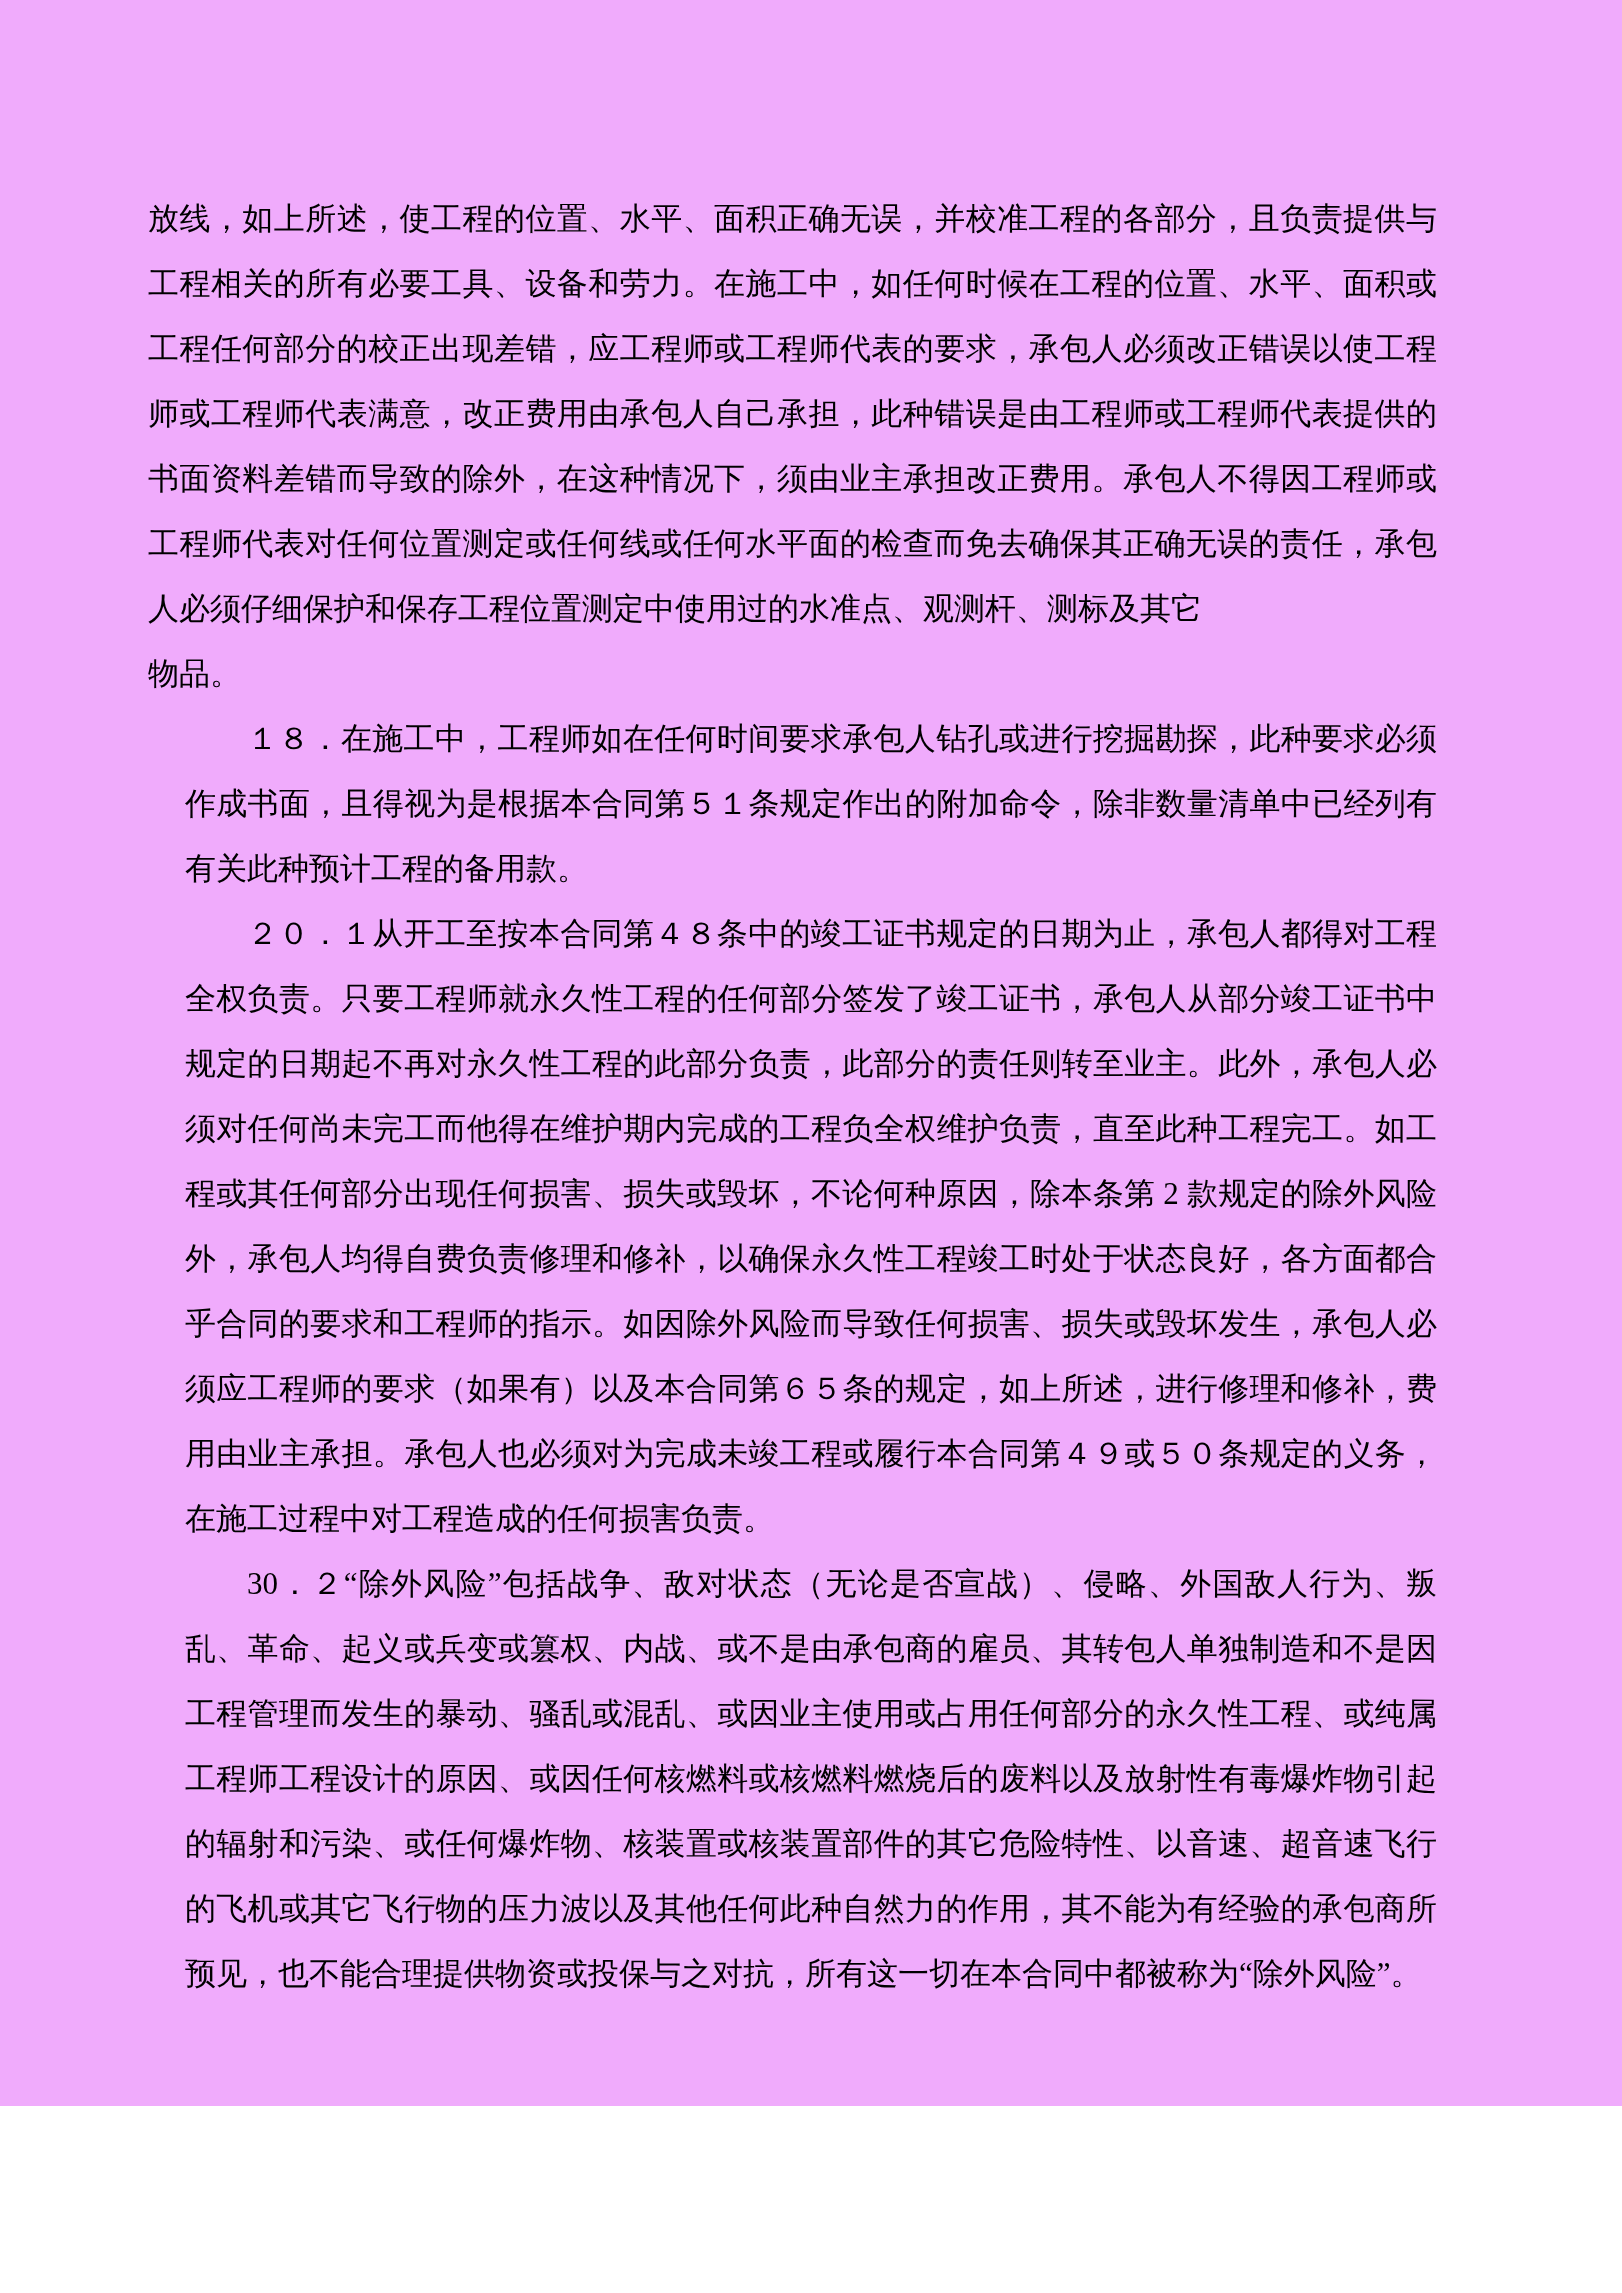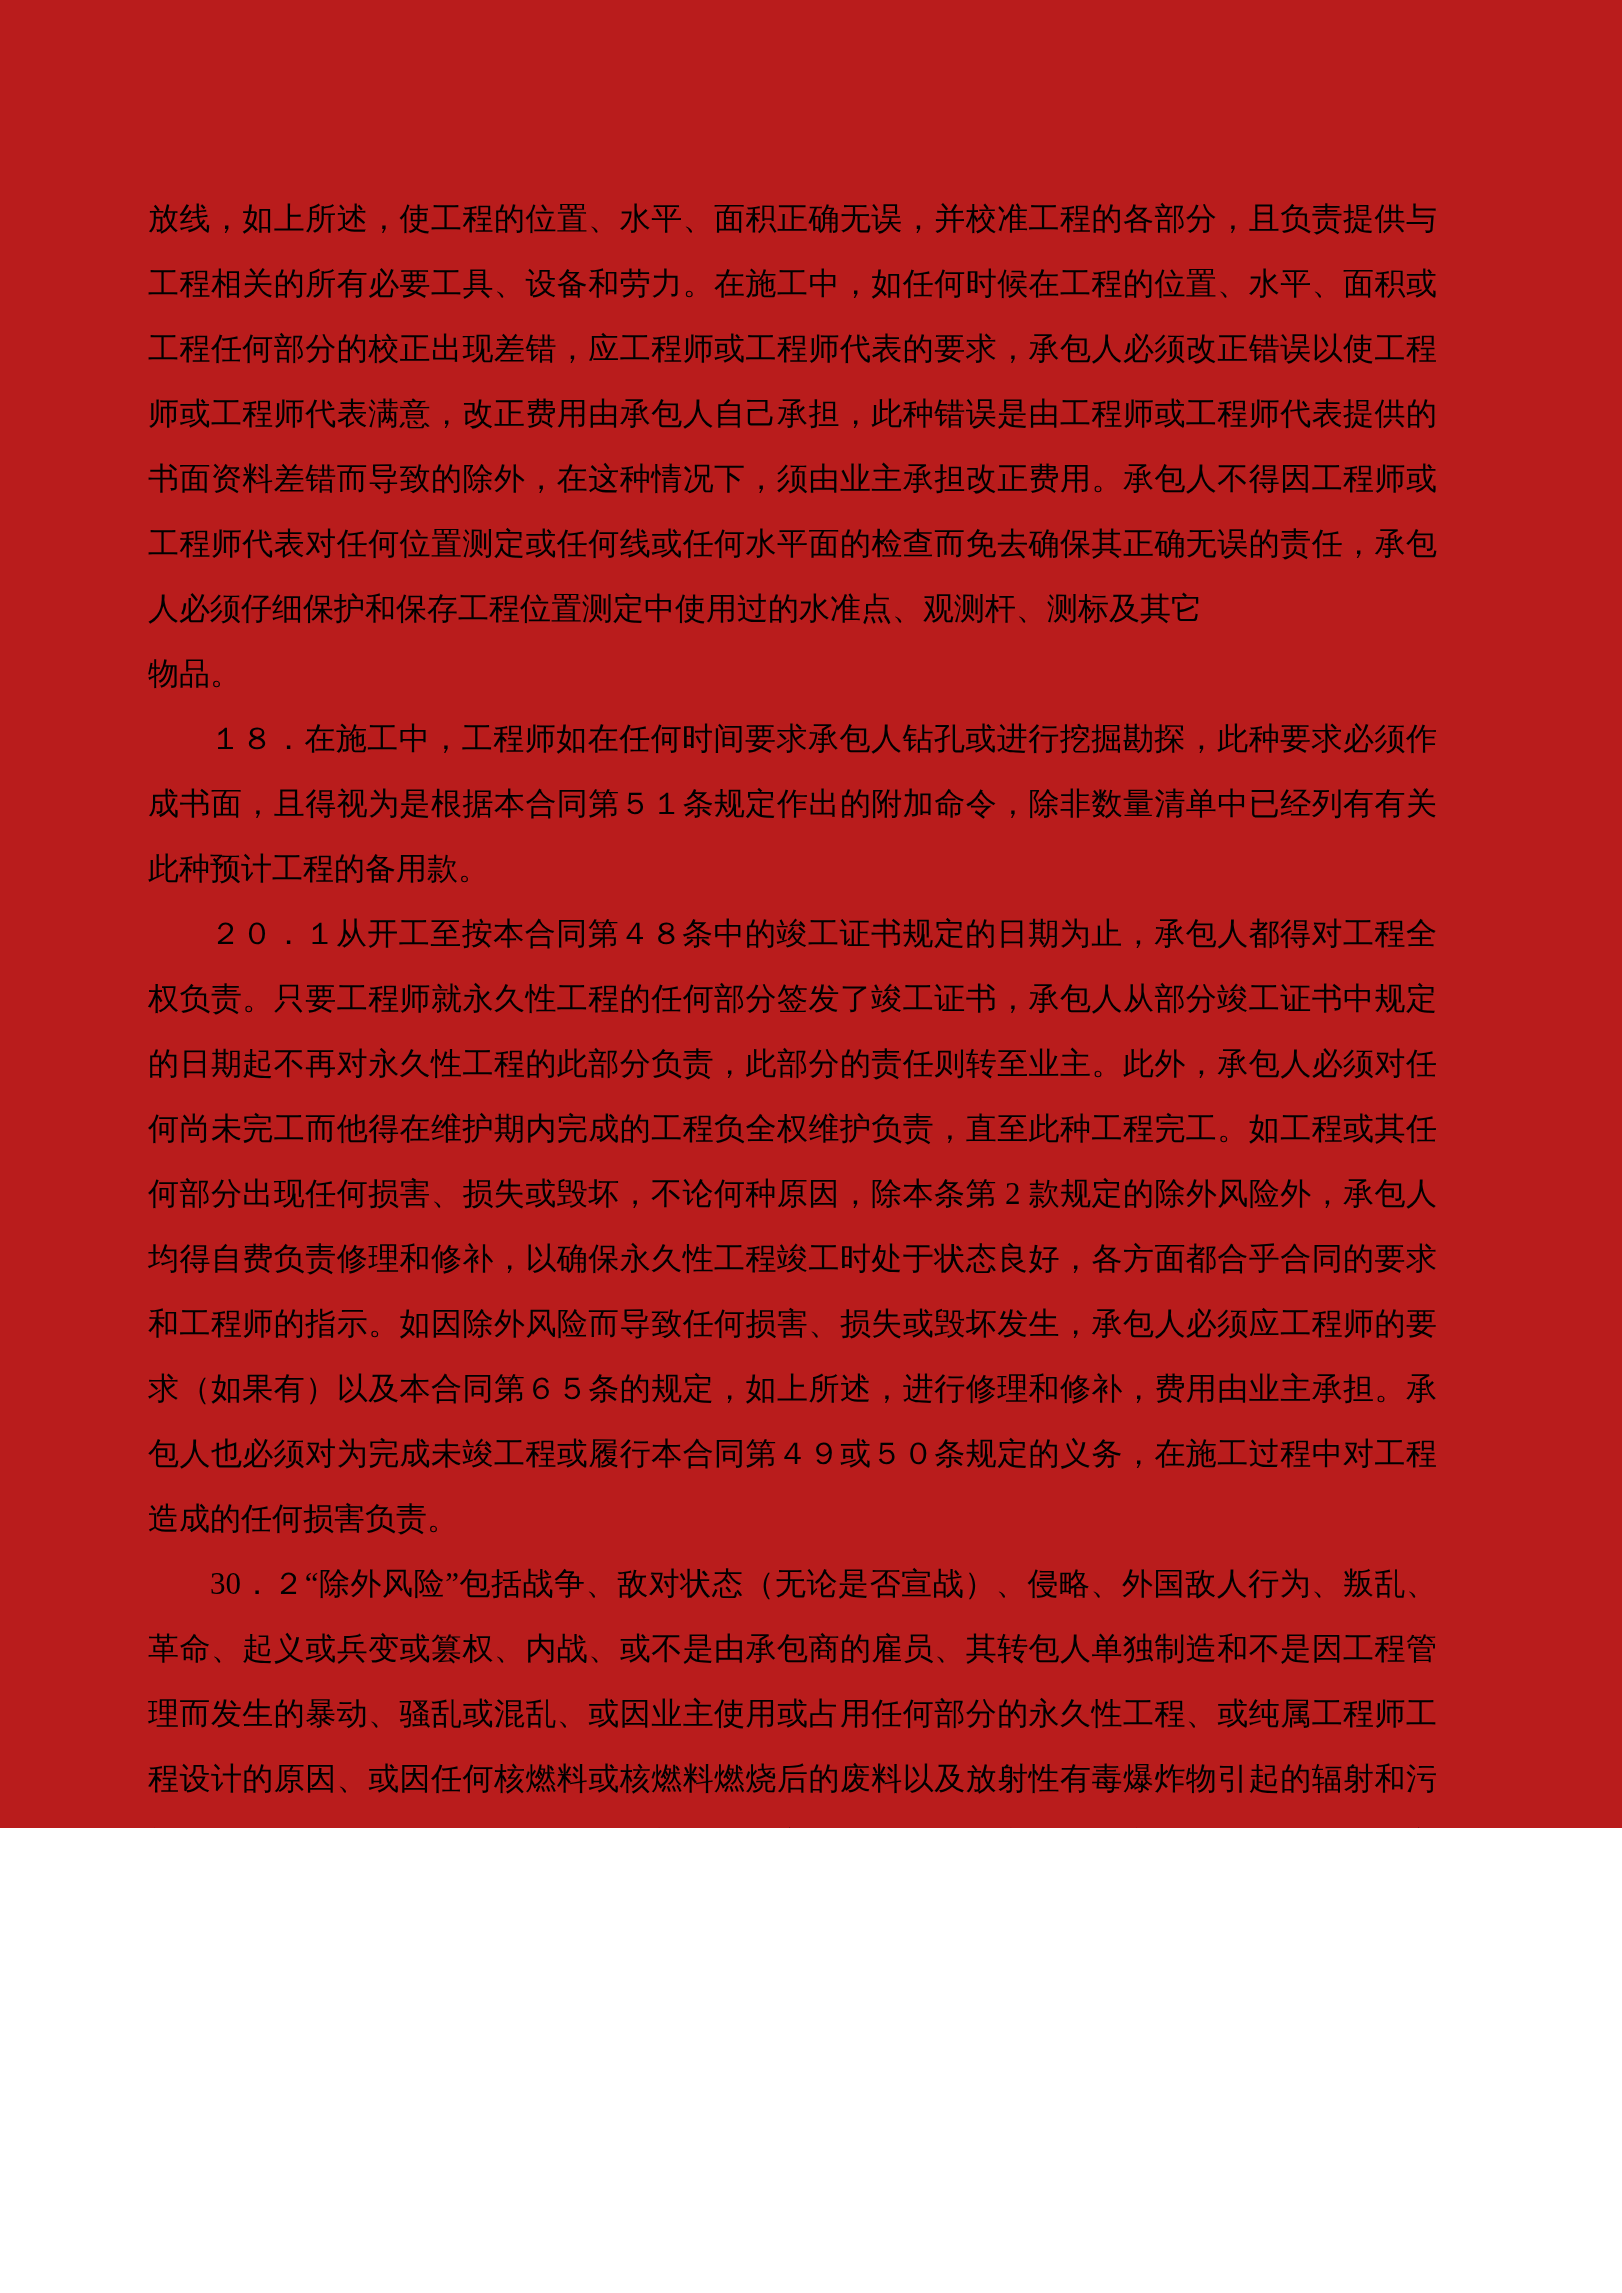--- a/index.html
+++ b/index.html
@@ -3,42 +3,43 @@
 <meta charset="utf-8">
 <style>
   html, body {
     margin: 0;
     padding: 0;
     background: #ffffff;
   }
   .page {
     position: relative;
     width: 1623px;
-    height: 1828px;
-    background: #b91c1c;
+    height: 2106px;
+    background: #f0abfc;
     overflow: hidden;
   }
   .textblock {
     position: absolute;
     left: 148px;
     top: 186px;
     width: 1289px;
     font-family: "Liberation Serif", "DejaVu Serif", serif;
     font-size: 31px;
     line-height: 65px;
     color: #000000;
     text-align: justify;
     letter-spacing: 0px;
   }
   .para {
     margin: 0;
     padding: 0;
   }
   .para.indent {
     text-indent: 2em;
+    margin-left: 37px;
   }
 </style>
 </head>
 <body>
 
 <div class="page">
   <div class="textblock">
       <div class="para">放线，如上所述，使工程的位置、水平、面积正确无误，并校准工程的各部分，且负责提供与工程相关的所有必要工具、设备和劳力。在施工中，如任何时候在工程的位置、水平、面积或工程任何部分的校正出现差错，应工程师或工程师代表的要求，承包人必须改正错误以使工程师或工程师代表满意，改正费用由承包人自己承担，此种错误是由工程师或工程师代表提供的书面资料差错而导致的除外，在这种情况下，须由业主承担改正费用。承包人不得因工程师或工程师代表对任何位置测定或任何线或任何水平面的检查而免去确保其正确无误的责任，承包人必须仔细保护和保存工程位置测定中使用过的水准点、观测杆、测标及其它</div>
       <div class="para">物品。</div>
       <div class="para indent">１８．在施工中，工程师如在任何时间要求承包人钻孔或进行挖掘勘探，此种要求必须作成书面，且得视为是根据本合同第５１条规定作出的附加命令，除非数量清单中已经列有有关此种预计工程的备用款。</div>

